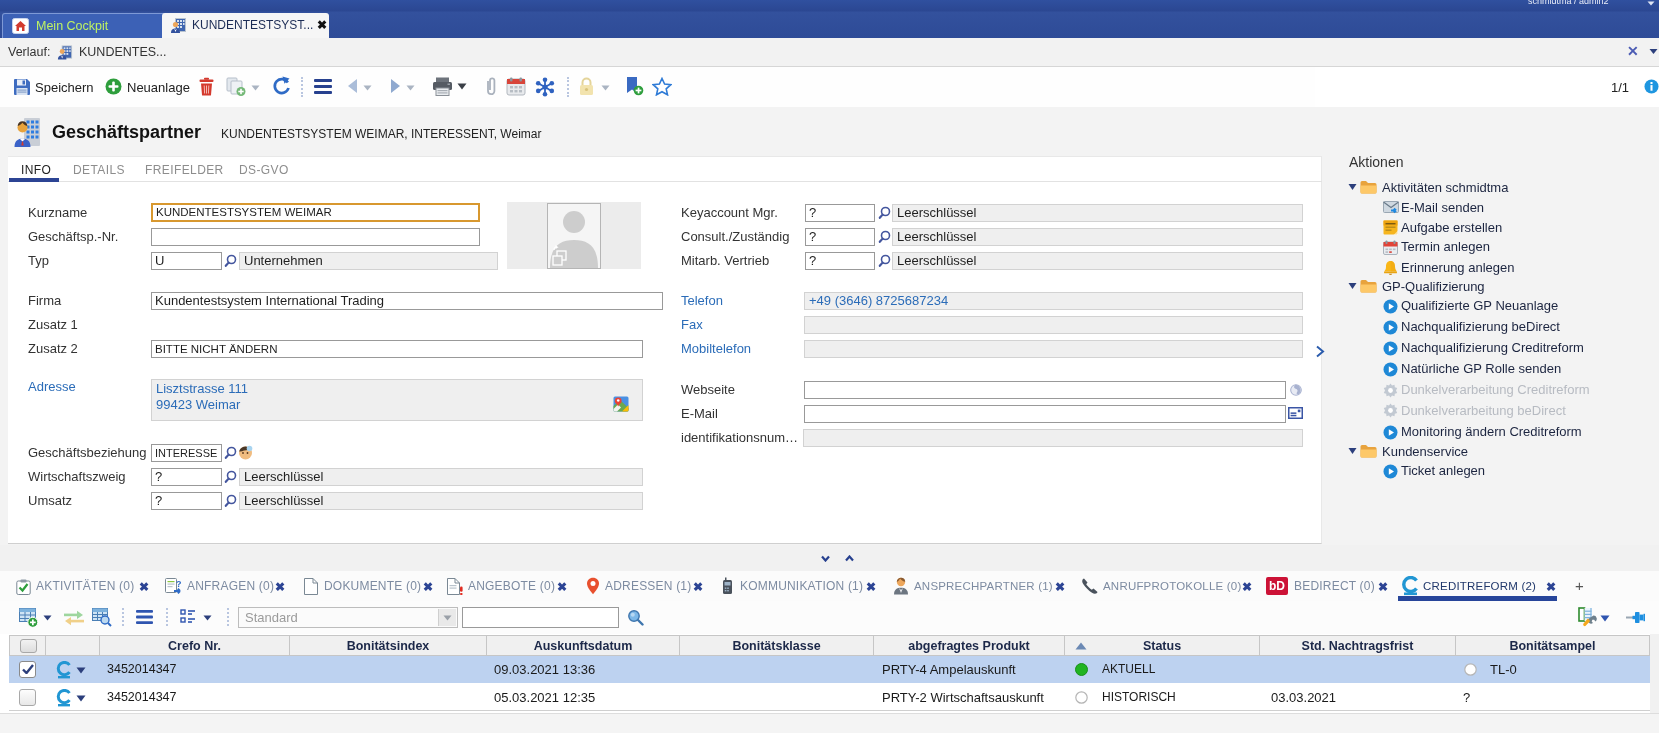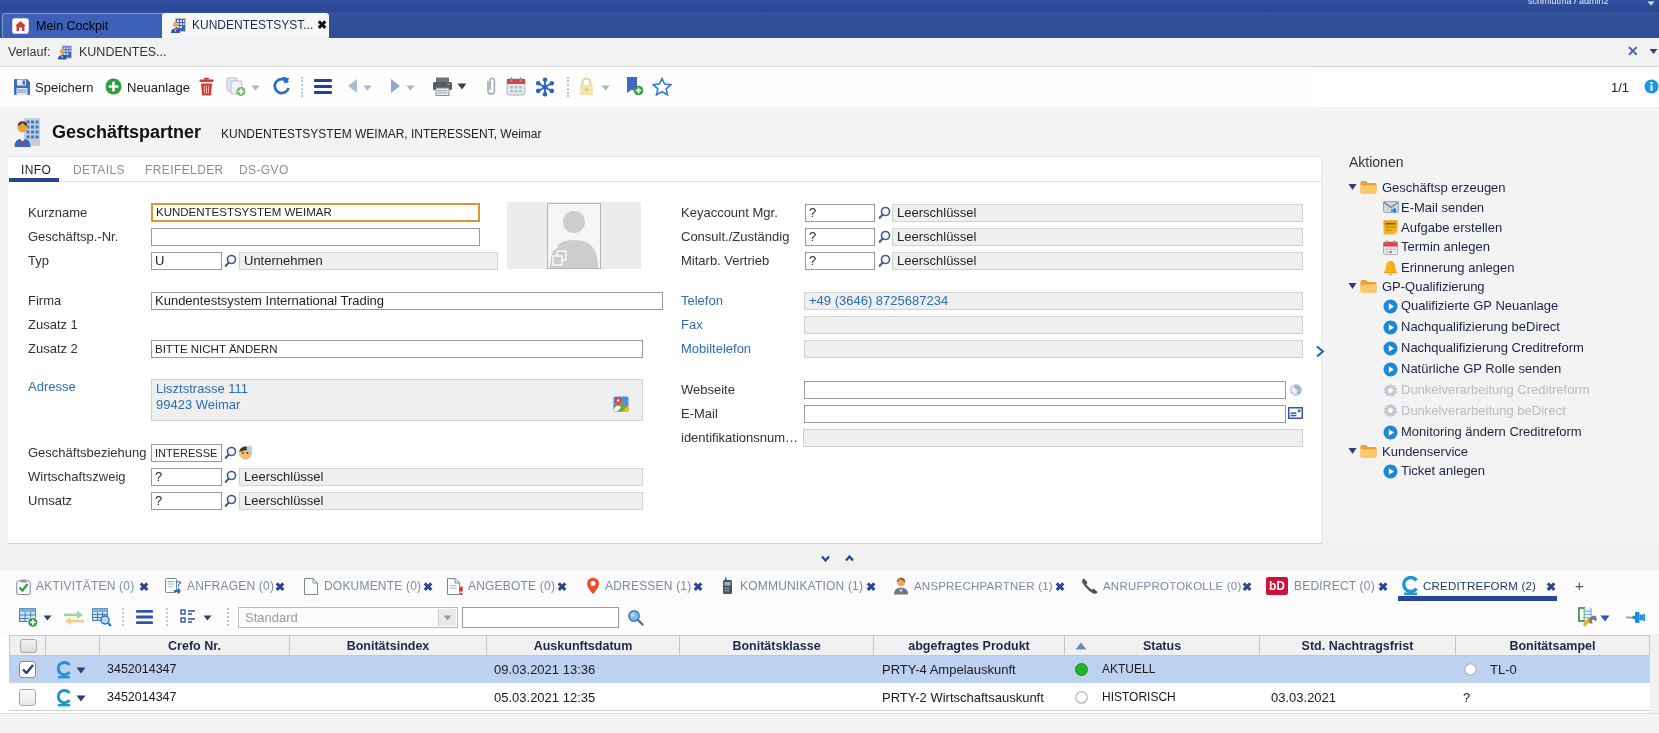--- a/index.html
+++ b/index.html
@@ -2,21 +2,21 @@
 <html><head>
 <meta charset="utf-8">
 <style>
 * { margin:0; padding:0; box-sizing:border-box; }
 html,body { width:1659px; height:733px; overflow:hidden; }
 body { font-family:"Liberation Sans", sans-serif; font-size:13px; color:#1f1f1f; background:#fff; }
 #app { position:relative; width:1659px; height:733px; overflow:hidden; }
 
 #topbar { position:absolute; left:0; top:0; width:1659px; height:38px; background:linear-gradient(#30509f 0px,#2b4792 11px,#33519d 12px,#2e4b97 38px); }
 .ttab { position:absolute; top:13px; height:25px; border-radius:3px 3px 0 0; }
-#tabcockpit { left:2px; width:187px; background:#3c61b6; border:1px solid #7e99d6; border-bottom:none; color:#000000; }
+#tabcockpit { left:2px; width:187px; background:#3c61b6; border:1px solid #7e99d6; border-bottom:none; color:#bef264; }
 #tabactive { left:162px; width:167px; background:#f6f6f6; color:#1c2c55; }
 
 #verlauf { position:absolute; left:0; top:38px; width:1659px; height:29px; background:#f2f2f2; border-bottom:1px solid #d6d6d6; }
 
 #toolbar1 { position:absolute; left:0; top:67px; width:1315px; height:41px; background:#fefefe; border-bottom:1px solid #c9c9c9; }
 .tbsep { position:absolute; top:10px; width:0; height:20px; border-left:2px dotted #b9c6e0; }
 
 #main { position:absolute; left:0; top:108px; width:1322px; height:437px; }
 #canvasgray { position:absolute; left:0; top:107px; width:1659px; height:438px; background:#f3f3f3; }
 #whitecard { position:absolute; left:8px; top:48px; width:1314px; height:388px; background:#fff; border-top:1px solid #e8e8e8; border-right:1px solid #e8e8e8; border-bottom:1px solid #cfcfcf; }
@@ -417,21 +417,21 @@
 <div id="aktpanel">
   <span style="position:absolute;left:27px;top:46px;font-size:14px;color:#333;">Aktionen</span>
 
   <svg style="position:absolute;left:26px;top:75px" width="9" height="8" viewBox="0 0 9 8">
         <path d="M0.5 1 L8.5 1 L4.5 7 Z" fill="#2c3f7c"></path>
       </svg>
   <svg style="position:absolute;left:38px;top:72px" width="17" height="14" viewBox="0 0 17 14">
         <path d="M0.5 2.5 Q0.5 1 2 1 H6 L8 3 H15 Q16.5 3 16.5 4.5 V12 Q16.5 13.5 15 13.5 H2 Q0.5 13.5 0.5 12 Z" fill="#e8a33d"></path>
         <path d="M0.5 5.5 H16.5 V12 Q16.5 13.5 15 13.5 H2 Q0.5 13.5 0.5 12 Z" fill="#fdc868"></path>
       </svg>
-  <span class="akt-row" style="left:60px;top:71px;">Geschäftsp erzeugen</span>
+  <span class="akt-row" style="left:60px;top:71px;">Aktivitäten schmidtma</span>
   <svg style="position:absolute;left:61px;top:93px" width="16" height="13" viewBox="0 0 16 13">
         <rect x="0.5" y="0.5" width="15" height="11" rx="1" fill="#cfd8e0" stroke="#9aa7b3"></rect>
         <path d="M0.5 1 L8 6.5 L15.5 1" fill="none" stroke="#6a7a89" stroke-width="1.2"></path>
         <path d="M8 9.5 H13 M13 9.5 L10.8 7.6 M13 9.5 L10.8 11.4" stroke="#1e88e0" stroke-width="2.2" fill="none"></path>
       </svg>
   <span class="akt-row" style="left:79px;top:90.5px;">E-Mail senden</span>
   <svg style="position:absolute;left:61px;top:112px" width="15" height="15" viewBox="0 0 15 15">
         <rect x="0.5" y="0.5" width="14" height="14" rx="1" fill="#f6b51e"></rect>
         <rect x="0.5" y="0.5" width="14" height="5" fill="#eda412"></rect>
         <rect x="2.5" y="3" width="10" height="1.4" fill="#7c5a10"></rect>

